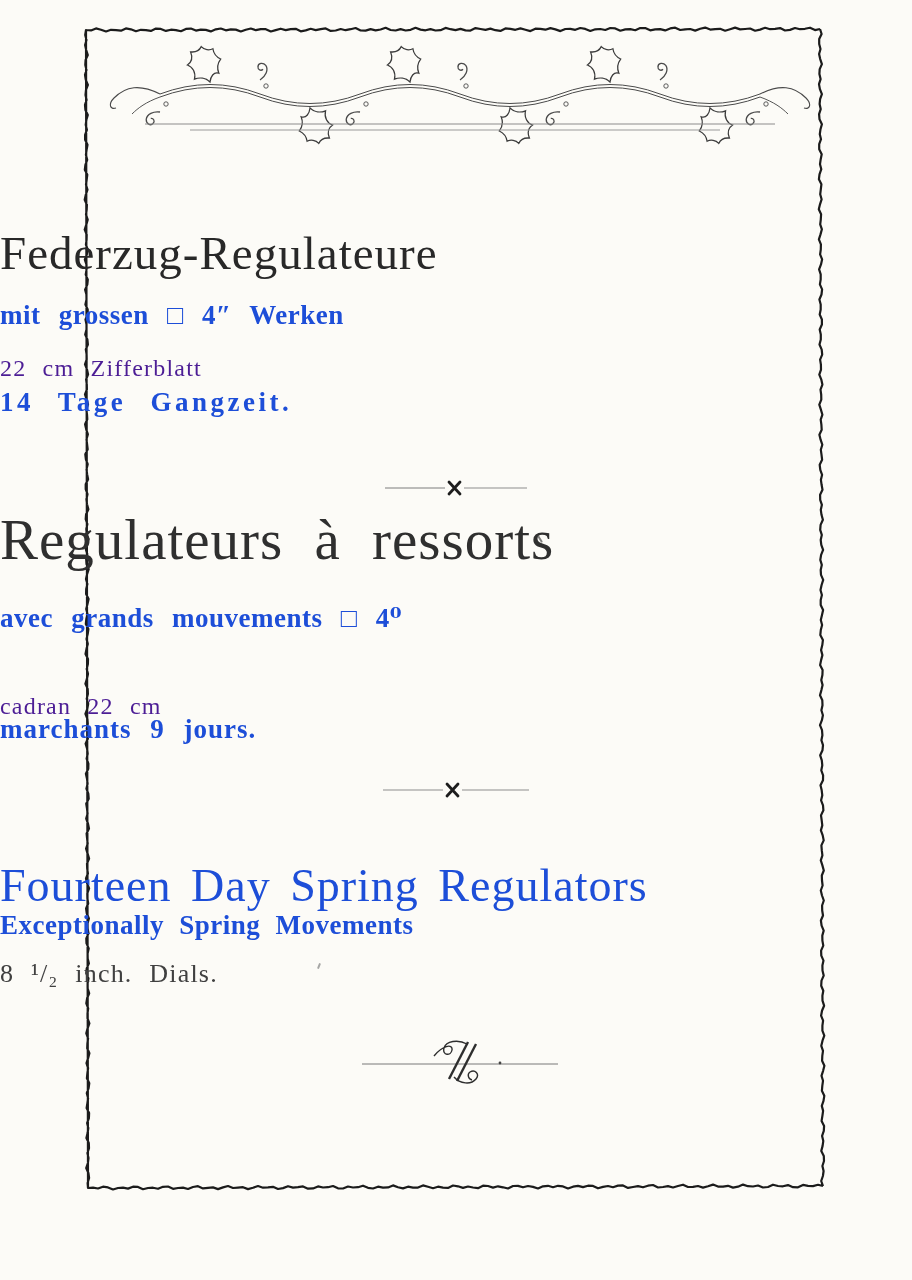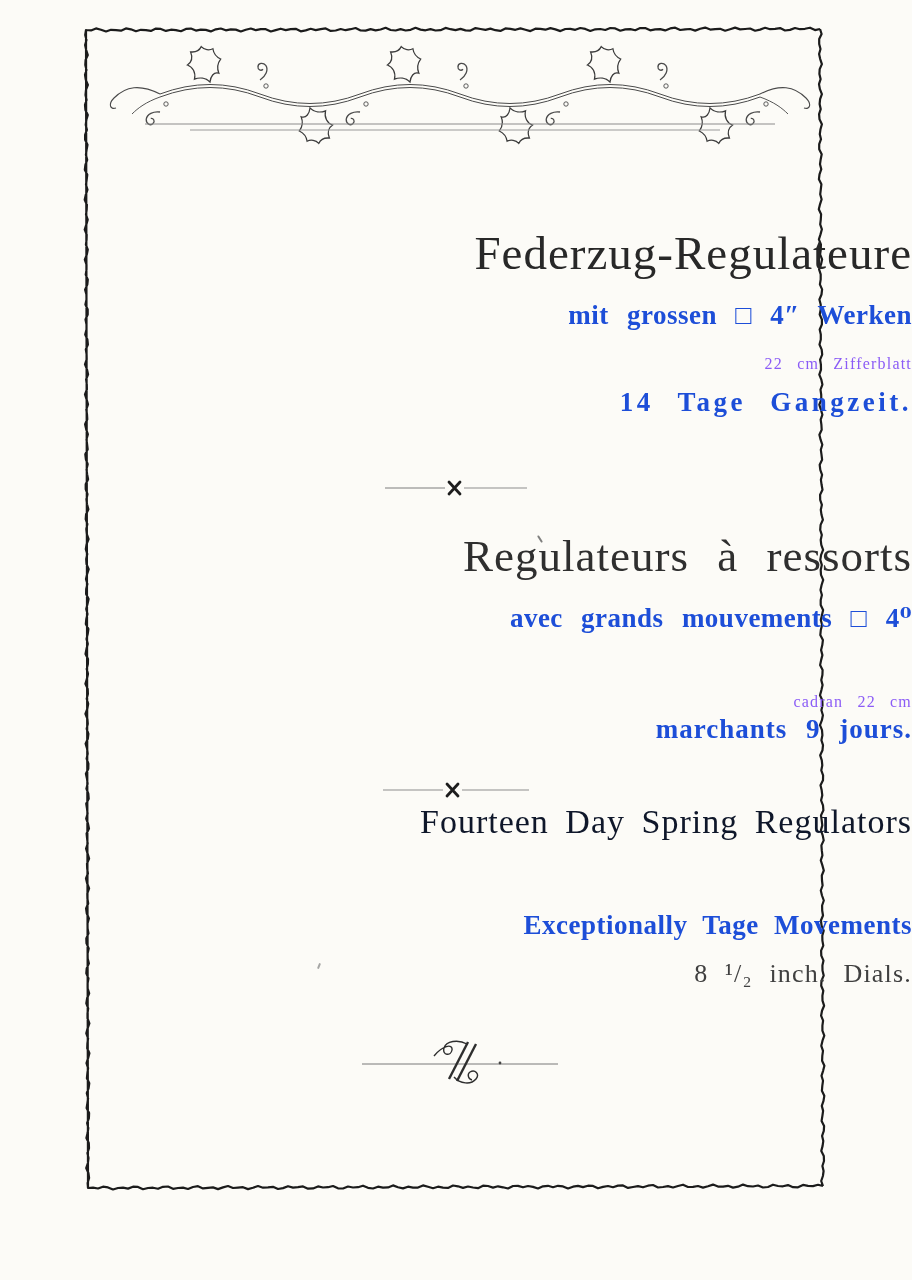--- a/index.html
+++ b/index.html
@@ -1,26 +1,26 @@
 <!DOCTYPE html>
 <html><head>
 <meta charset="utf-8">
 <style>
   *{margin:0;padding:0;box-sizing:border-box}
   html,body{width:912px;height:1280px}
   body{background:#ffffff;font-family:"Liberation Serif","DejaVu Serif",serif}
   .page{position:relative;width:912px;height:1280px;background:#fcfbf7;overflow:hidden;color:#222}
   svg.layer{position:absolute;left:0;top:0}
-  .abs{position:absolute;left:0;right:0;text-align:right;line-height:1.05;white-space:nowrap}
+  .abs{position:absolute;left:0;right:0;text-align:left;line-height:1.05;white-space:nowrap}
   .title{font-weight:400}
   .t-de{top:229px;font-size:47px;color:#282828;letter-spacing:1px;word-spacing:6px}
-  .t-fr{top:533px;font-size:45px;color:#2f2f2f;letter-spacing:1px;word-spacing:16px}
-  .t-en{top:804px;font-size:34px;color:#0f172a;letter-spacing:1px;word-spacing:7px}
+  .t-fr{top:510px;font-size:57px;color:#2f2f2f;letter-spacing:1px;word-spacing:16px}
+  .t-en{top:862px;font-size:46px;color:#1d4ed8;letter-spacing:1px;word-spacing:7px}
   .bold-line{font-weight:700;font-size:27px;color:#1d4ed8;word-spacing:11px;letter-spacing:.5px}
-  .light-line{font-weight:400;font-size:16px;color:#8b5cf6;word-spacing:9px;letter-spacing:1.2px}
+  .light-line{font-weight:400;font-size:24px;color:#4c1d95;word-spacing:9px;letter-spacing:1.2px}
   .l-mit{top:301px}
   .l-ziffer{top:356px}
   .l-gang{top:388px;letter-spacing:3.5px;word-spacing:14px}
   .l-avec{top:604px}
   .l-cadran{top:694px}
   .l-march{top:715px;letter-spacing:1px}
   .l-excep{top:911px;word-spacing:8px}
   .l-dials{top:960px;font-size:26px;color:#404040}
   .divider{position:absolute;left:381px;width:150px;height:18px}
   .d1{top:479px}
@@ -90,21 +90,21 @@
   <p class="abs light-line l-cadran">cadran 22 cm</p>
   <p class="abs bold-line l-march">marchants 9 jours.</p>
 
   <svg class="divider d2" width="150" height="18" viewBox="0 0 150 18">
     <line x1="2" y1="9" x2="62" y2="9" stroke="#8d8d8d" stroke-width="1"></line>
     <path d="M66 3 L77 15 M77 3 L66 15" stroke="#1d1d1d" stroke-width="2.8" stroke-linecap="round" fill="none"></path>
     <line x1="81" y1="9" x2="148" y2="9" stroke="#8d8d8d" stroke-width="1"></line>
   </svg>
 
   <h1 class="abs title t-en">Fourteen Day Spring Regulators</h1>
-  <p class="abs bold-line l-excep">Exceptionally Tage Movements</p>
+  <p class="abs bold-line l-excep">Exceptionally Spring Movements</p>
   <p class="abs light-line l-dials">8 ¹/₂ inch. Dials.</p>
 
   <svg class="flourish" width="220" height="56" viewBox="0 0 220 56">
     <line x1="12" y1="24" x2="208" y2="24" stroke="#787878" stroke-width="1"></line>
     <g stroke="#2e2e2e" fill="none">
       <path d="M84 16 C92 6 103 3 102 10 C101 16 92 16 94 8 C96 1 108 -1 117 4" stroke-width="1.4"></path>
       <path d="M118 2 L99 39" stroke-width="2.4"></path>
       <path d="M126 4 L107 41" stroke-width="2.4"></path>
       <path d="M104 37 C110 44 121 45 126 39 C130 34 125 29 120 32 C117 34 118 39 122 40" stroke-width="1.4"></path>
       <circle cx="150" cy="23" r="1.4" fill="#444" stroke="none"></circle>

